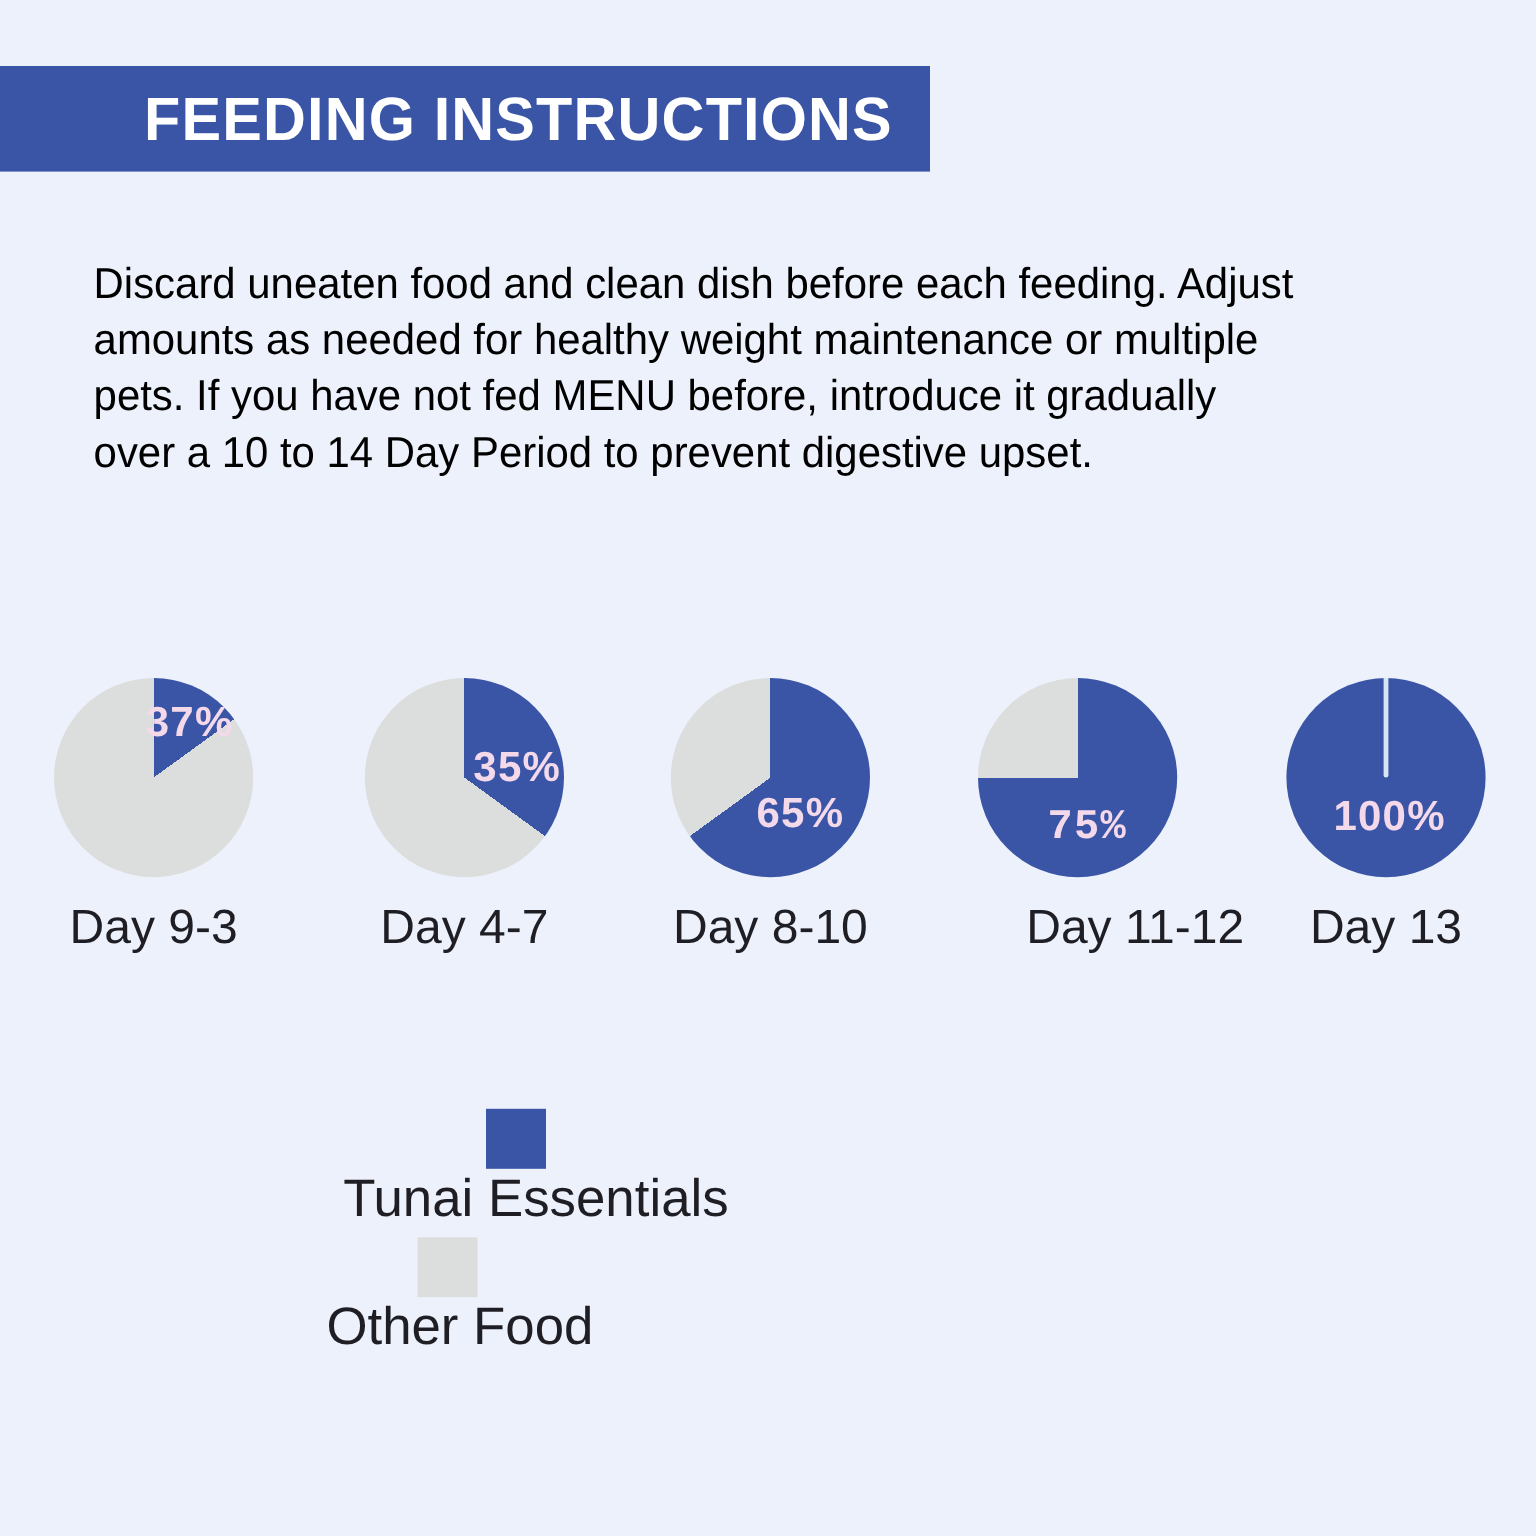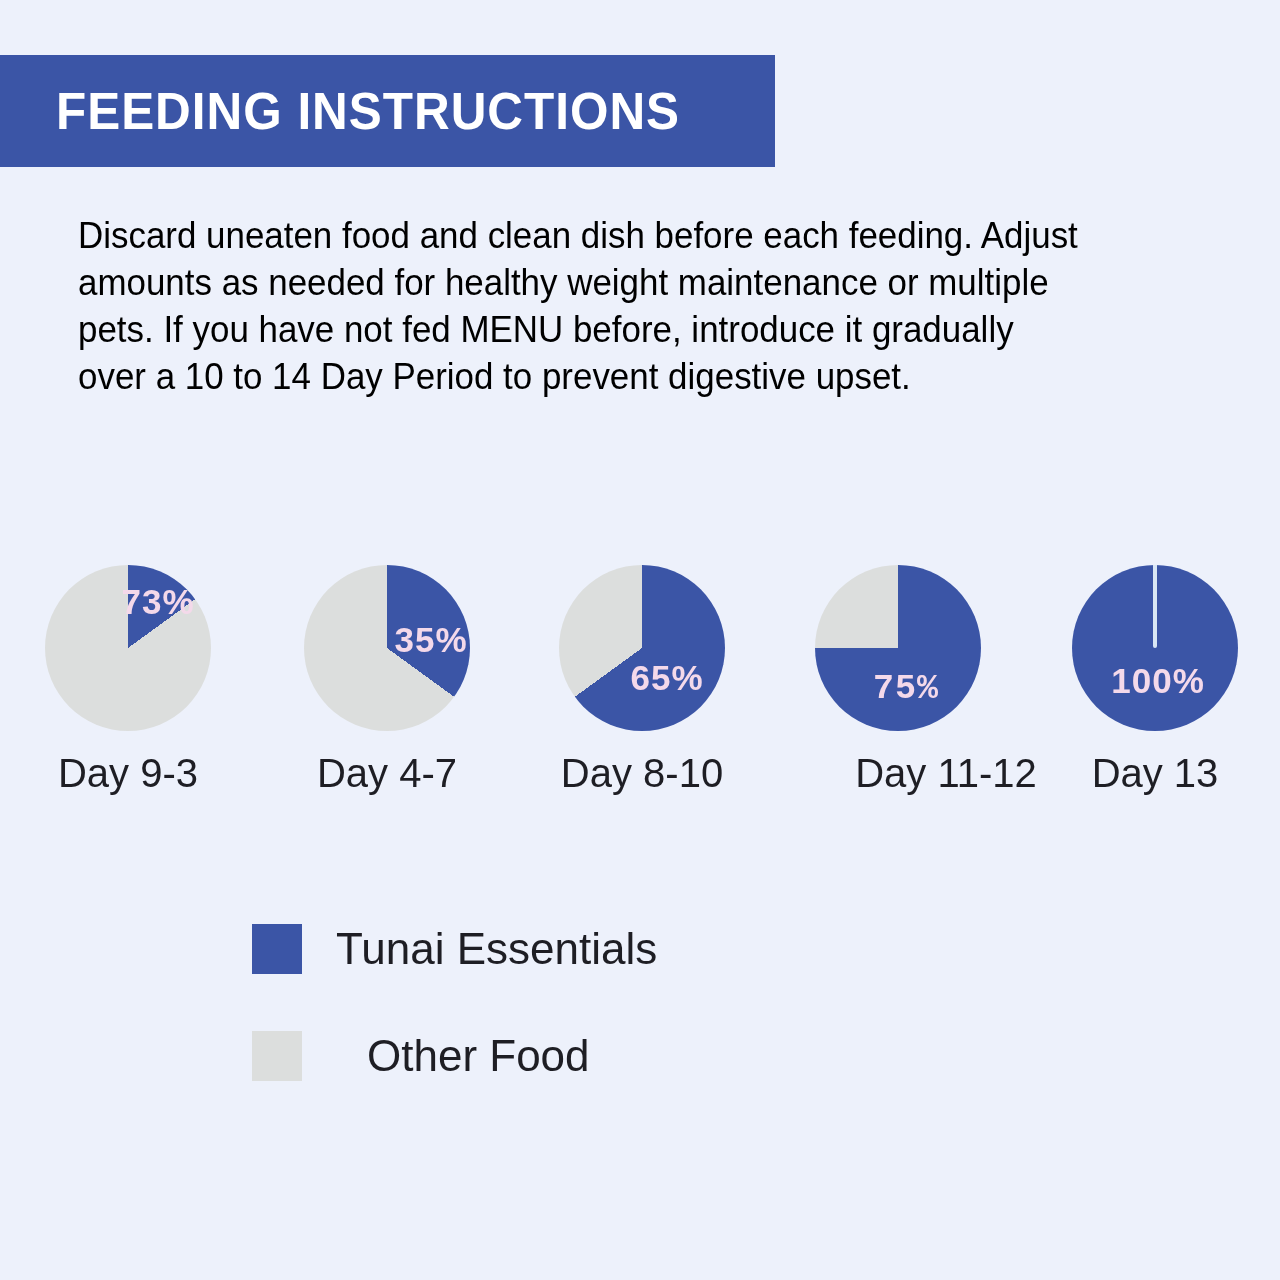--- a/index.html
+++ b/index.html
@@ -5,22 +5,22 @@
   html,body{margin:0;padding:0;}
   body{
     width:1280px;height:1280px;
     font-family:"Liberation Sans", sans-serif;
     position:relative;overflow:hidden;
   }
   .canvas{position:absolute;inset:0;width:1280px;height:1280px;}
 
   
   .banner{
-    position:absolute;left:0;top:55px;width:775px;height:112px;
-    display:flex;align-items:center;padding-left:56px;box-sizing:border-box;
+    position:absolute;left:0;top:55px;width:775px;height:88px;
+    display:flex;align-items:center;padding-left:120px;box-sizing:border-box;
   }
   .banner-title{
     color:#ffffff;font-size:51px;font-weight:bold;letter-spacing:1px;
     transform:scaleX(0.97);transform-origin:left center;white-space:nowrap;
   }
 
   
   .instructions{position:absolute;left:78px;top:212px;}
   .instructions .line{
     font-size:36px;line-height:47px;color:#000000;white-space:nowrap;
@@ -38,24 +38,24 @@
     margin-left:-2px;border-radius:0 0 2px 2px;
   }
   .day-label{
     position:absolute;top:751px;transform:translateX(-50%);
     font-size:40px;color:#1e1e24;white-space:nowrap;
   }
 
   
   .legend-row{
     position:absolute;left:252px;height:50px;
-    display:flex;align-items:center;
+    display:flex;align-items:center;flex-direction:column;
   }
   .legend-row.first{top:924px;}
-  .legend-row.second{top:1031px;gap:45px;}
+  .legend-row.second{top:1031px;}
   .swatch{width:50px;height:50px;flex:none;}
   .legend-label{font-size:44px;color:#1e1e24;white-space:nowrap;}
   .legend-row.first .legend-label{margin-left:34px;}
   .legend-row.second .legend-label{margin-left:20px;}
 </style>
 </head>
 <body style="background: rgb(237, 241, 251);">
 
 <div class="canvas">
 
@@ -65,21 +65,21 @@
 
   <div class="instructions">
     <div class="line">Discard uneaten food and clean dish before each feeding. Adjust</div>
     <div class="line">amounts as needed for healthy weight maintenance or multiple</div>
     <div class="line">pets. If you have not fed MENU before, introduce it gradually</div>
     <div class="line">over a 10 to 14 Day Period to prevent digestive upset.</div>
   </div>
 
   <div>
       <div class="pie" style="left: 45px; top: 565px; background: conic-gradient(rgb(59, 85, 166) 0deg, rgb(59, 85, 166) 15%, rgb(220, 222, 221) 15%, rgb(220, 222, 221) 100%);">
-        <span class="pct" style="left: 113px; top: 37px; color: rgb(244, 217, 234);">73%</span>
+        <span class="pct" style="left: 113px; top: 37px; color: rgb(244, 217, 234);">37%</span>
       </div>
       <div class="pie" style="left: 304px; top: 565px; background: conic-gradient(rgb(59, 85, 166) 0deg, rgb(59, 85, 166) 35%, rgb(220, 222, 221) 35%, rgb(220, 222, 221) 100%);">
         <span class="pct" style="left: 127px; top: 75px; color: rgb(244, 217, 234); text-align: center;">35%</span>
       </div>
       <div class="pie" style="left: 559px; top: 565px; background: conic-gradient(rgb(59, 85, 166) 0deg, rgb(59, 85, 166) 65%, rgb(220, 222, 221) 65%, rgb(220, 222, 221) 100%);">
         <span class="pct" style="left: 108px; top: 113px; color: rgb(244, 217, 234);">65%</span>
       </div>
       <div class="pie" style="left: 815px; top: 565px; background: conic-gradient(rgb(59, 85, 166) 0deg, rgb(59, 85, 166) 75%, rgb(220, 222, 221) 75%, rgb(220, 222, 221) 100%);">
         <span class="pct" style="left: 91px; top: 124px; color: rgb(244, 217, 234); font-family: Liberation Mono, monospace;">75%</span>
       </div>

